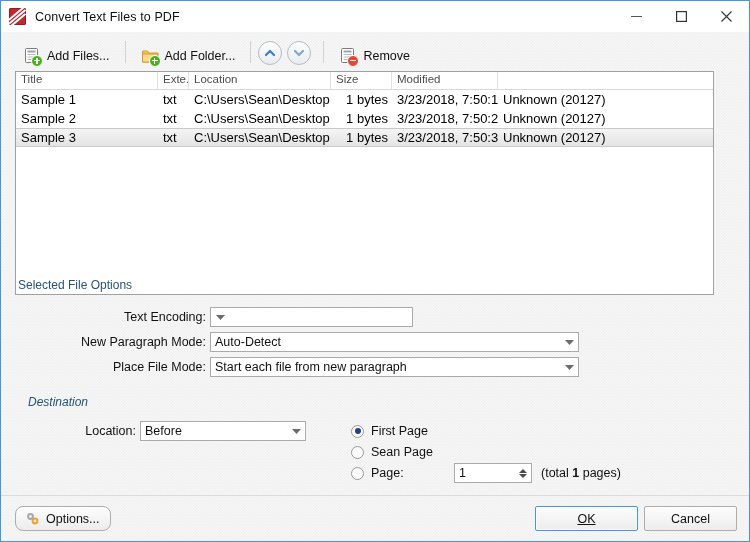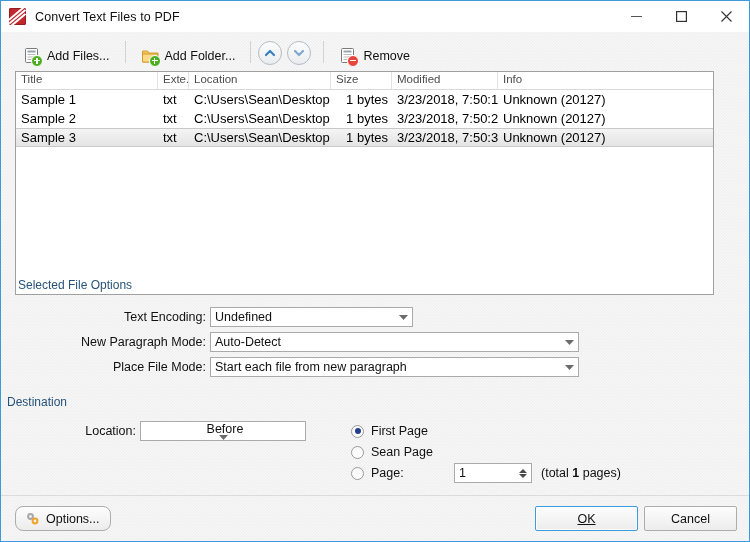--- a/index.html
+++ b/index.html
@@ -221,21 +221,20 @@
     </div>
 
     <div class="listpanel">
 
       <div class="lhead">
         <div class="hc c-title">Title</div>
         <div class="hc c-ext">Exte..</div>
         <div class="hc c-loc">Location</div>
         <div class="hc c-size" style="text-align:left;padding-left:5px;">Size</div>
         <div class="hc c-mod">Modified</div>
-        <div class="hc c-info last">Info</div>
       </div>
 
       <div class="lrow">
         <div class="c c-title">Sample 1</div>
         <div class="c c-ext">txt</div>
         <div class="c c-loc">C:\Users\Sean\Desktop</div>
         <div class="c c-size">1 bytes</div>
         <div class="c c-mod">3/23/2018, 7:50:17 ..</div>
         <div class="c c-info">Unknown (20127)</div>
       </div>
@@ -256,21 +255,20 @@
         <div class="c c-size">1 bytes</div>
         <div class="c c-mod">3/23/2018, 7:50:30 ..</div>
         <div class="c c-info">Unknown (20127)</div>
       </div>
     </div>
 
     <div class="grp-label" style="left:17px;top:246px;">Selected File Options</div>
 
     <div class="fld-label" style="left:80px;top:278px;width:125px;">Text Encoding:</div>
     <div class="combo" style="left:209px;top:275px;width:203px;">
-      <span class="cv">Undefined</span>
       <span class="ca">
         <svg width="9" height="5" viewBox="0 0 9 5">
             <path d="M0 0 L9 0 L4.5 5 Z" fill="#6b6b6b"></path>
           </svg>
       </span>
     </div>
 
     <div class="fld-label" style="left:60px;top:303px;width:145px;">New Paragraph Mode:</div>
     <div class="combo" style="left:209px;top:300px;width:369px;">
       <span class="cv">Auto-Detect</span>
@@ -284,24 +282,24 @@
     <div class="fld-label" style="left:80px;top:328px;width:125px;">Place File Mode:</div>
     <div class="combo" style="left:209px;top:325px;width:369px;">
       <span class="cv">Start each file from new paragraph</span>
       <span class="ca">
         <svg width="9" height="5" viewBox="0 0 9 5">
             <path d="M0 0 L9 0 L4.5 5 Z" fill="#6b6b6b"></path>
           </svg>
       </span>
     </div>
 
-    <div class="grp-label" style="left:6px;top:363px;">Destination</div>
+    <div class="grp-label" style="left:27px;top:363px;font-style:italic;">Destination</div>
 
     <div class="fld-label" style="left:55px;top:392px;width:80px;">Location:</div>
-    <div class="combo" style="left:139px;top:389px;width:166px;flex-direction:column;">
+    <div class="combo" style="left:139px;top:389px;width:166px;">
       <span class="cv">Before</span>
       <span class="ca">
         <svg width="9" height="5" viewBox="0 0 9 5">
             <path d="M0 0 L9 0 L4.5 5 Z" fill="#6b6b6b"></path>
           </svg>
       </span>
     </div>
 
     <div class="radio" style="left:350px;top:392px;">
       <span class="rdot on"></span>

